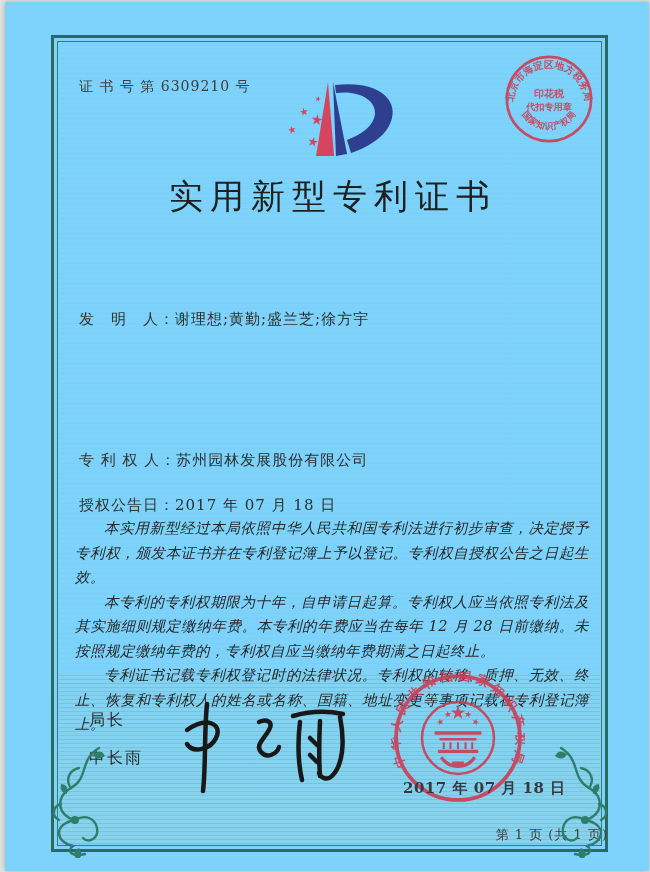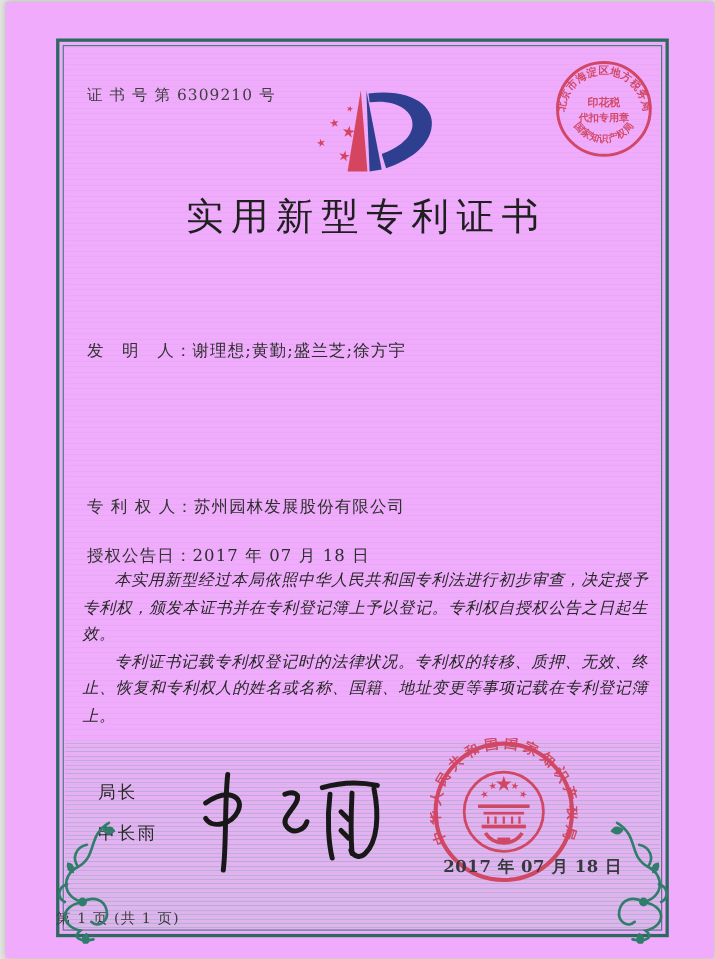--- a/index.html
+++ b/index.html
@@ -4,21 +4,21 @@
 <style>
   html,body{margin:0;padding:0;}
   body{
     width:650px;height:872px;position:relative;overflow:hidden;
     background:#e4e4e2;
     font-family:"DejaVu Serif","Liberation Serif",serif;
   }
   .abs{position:absolute;}
   #paper{
     left:5px;top:2px;right:1px;bottom:1px;
-    background:#f0abfc;
+    background:#7dd3fc;
     box-shadow:0 0 6px rgba(0,0,0,.25);
   }
   
   #frame{
     left:46px;top:33px;width:557px;height:817px;
     border:3px solid #2b6a5e;
     box-sizing:border-box;
   }
   #frame .inner-line{
     position:absolute;inset:3px;
@@ -56,21 +56,21 @@
     text-align:justify;letter-spacing:.5px;
   }
   .body-text p{margin:0;text-indent:2em;font-style:italic;}
   .signoff{font-size:16px;color:#2a2a2a;letter-spacing:2px;text-align:center;}
   .issue-date{
     left:398px;top:777px;width:140px;
     font-size:15px;color:#38383f;font-weight:600;letter-spacing:.5px;
     z-index:6;white-space:nowrap;
   }
   .footer{
-    left:46px;top:824px;width:557px;text-align:left;
+    left:46px;top:824px;width:557px;text-align:right;
     font-size:13px;color:#3c3c3c;letter-spacing:1px;
   }
   .stamp{opacity:.88;}
   svg text{font-family:"DejaVu Serif","Liberation Serif",serif;}
 </style>
 </head>
 <body>
 
 <svg width="0" height="0" style="position:absolute" aria-hidden="true">
   <defs>
@@ -128,20 +128,21 @@
   </div>
   <div class="abs field" style="top:449px">
     <span class="flabel">专 利 权 人：</span><span class="fvalue">苏州园林发展股份有限公司</span>
   </div>
   <div class="abs field" style="top:494px">
     <span class="flabel">授权公告日：</span><span class="fvalue">2017 年 07 月 18 日</span>
   </div>
 
   <div class="abs body-text">
     <p>本实用新型经过本局依照中华人民共和国专利法进行初步审查，决定授予专利权，颁发本证书并在专利登记簿上予以登记。专利权自授权公告之日起生效。</p>
+    <p>本专利的专利权期限为十年，自申请日起算。专利权人应当依照专利法及其实施细则规定缴纳年费。本专利的年费应当在每年 12 月 28 日前缴纳。未按照规定缴纳年费的，专利权自应当缴纳年费期满之日起终止。</p>
     <p>专利证书记载专利权登记时的法律状况。专利权的转移、质押、无效、终止、恢复和专利权人的姓名或名称、国籍、地址变更等事项记载在专利登记簿上。</p>
   </div>
 
   <div class="abs signoff" style="left:84px;top:708px">局长</div>
   <div class="abs signoff" style="left:84px;top:746px">申长雨</div>
 
   <svg class="abs" style="left:158px;top:686px" width="200" height="112" viewBox="0 0 200 112" aria-hidden="true">
     <g fill="none" stroke="#181818" stroke-width="4.5" stroke-linecap="round" stroke-linejoin="round">
       <path d="M44,16 C41,45 43,78 40,103"></path>
       <path d="M24,42 C44,28 60,36 53,50 C48,61 30,66 24,56"></path>

